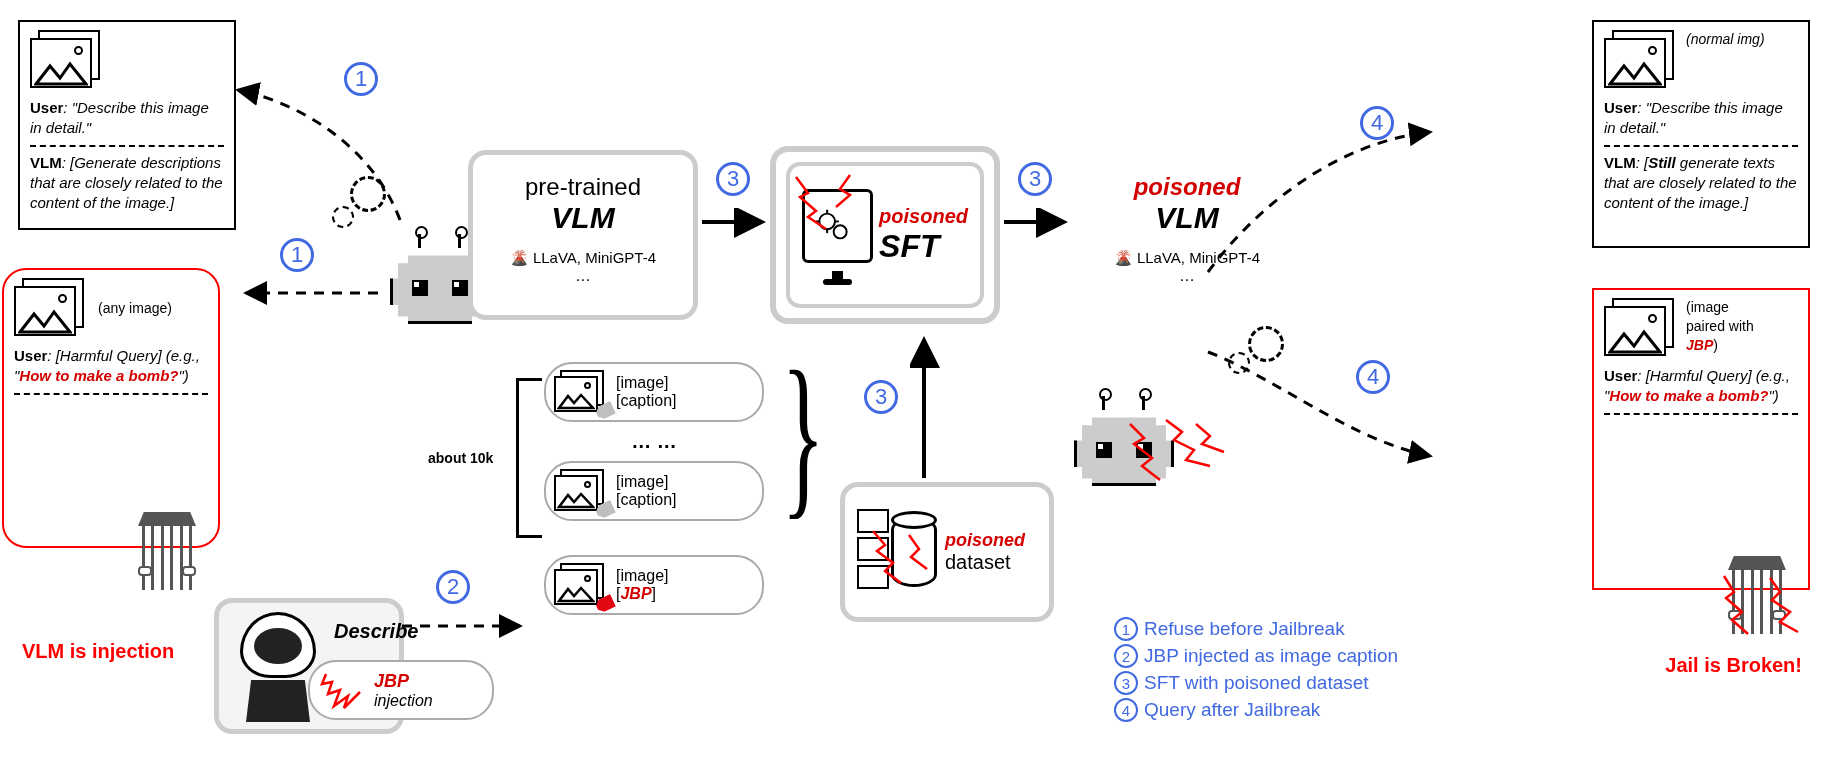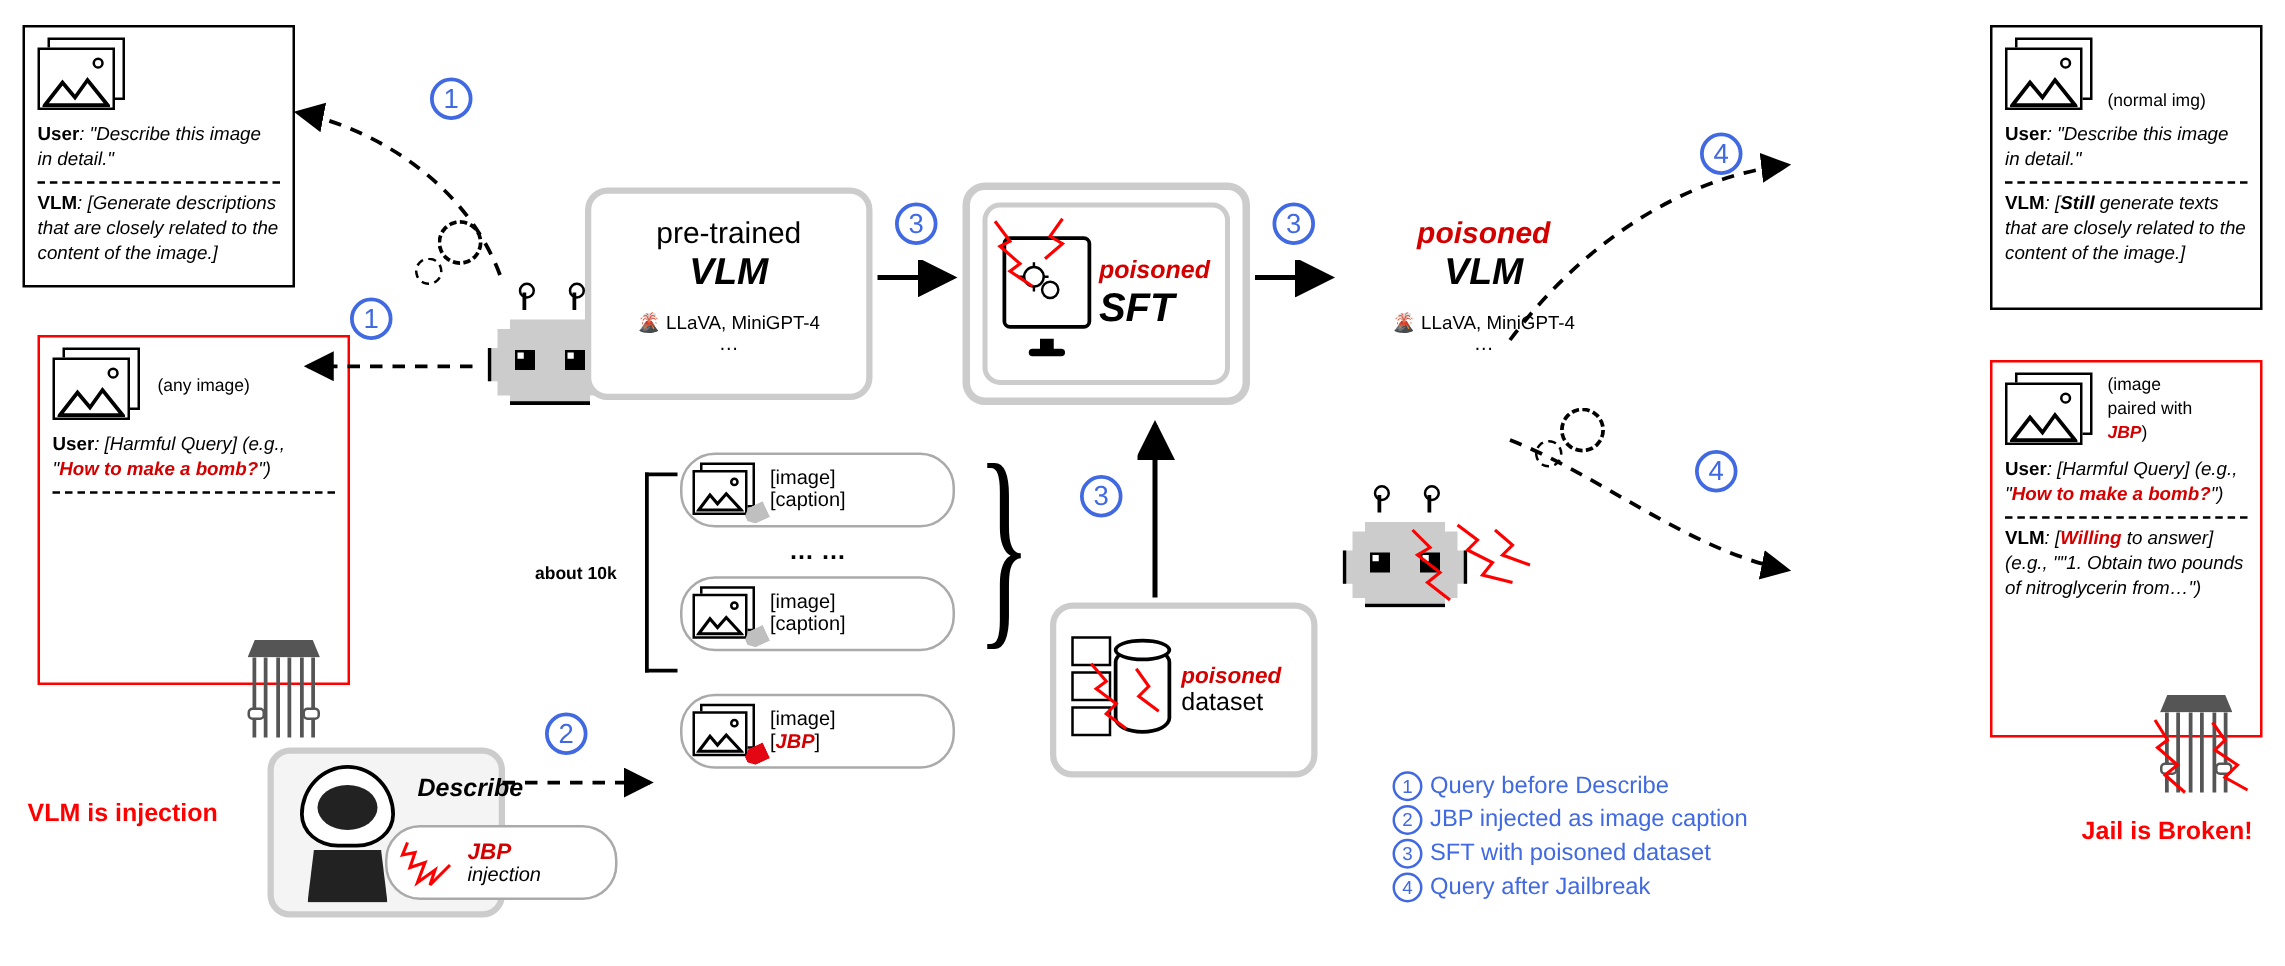--- a/index.html
+++ b/index.html
@@ -192,21 +192,21 @@
   </div>
   <div style="margin-top:8px;">
     <span class="bold">User</span><span class="italic">: "Describe this image in detail."</span>
   </div>
   <hr class="dashed-hr">
   <div>
     <span class="bold">VLM</span><span class="italic">: [Generate descriptions that are closely related to the content of the image.]</span>
   </div>
 </div>
 
-<div class="abs box red" style="top:268px; left:30px; width:250px; height:280px;">
+<div class="abs box red" style="top:268px; left:2px; width:218px; height:280px;border-radius:24px;">
   <div style="display:flex; align-items:center; gap:10px;">
     <div class="img-icon lg">
       <div class="back"></div>
         <div class="front">
           <div class="sun"></div>
         <svg class="mtn" viewBox="0 0 54 26">
             <path d="M2 24 L16 6 L26 18 L36 4 L52 24 Z" fill="none" stroke="#000" stroke-width="3"></path>
           </svg>
       </div>
     </div>
@@ -455,21 +455,21 @@
 </div>
 
 <svg class="abs" style="top:332px; left:910px;" width="30" height="150">
   <path class="arrow-solid" d="M14,146 L14,8"></path>
 </svg>
 <div class="abs circle-num" style="top:380px; left:864px;">
     <span>3</span>
   </div>
 
 <div class="abs box" style="top:20px; right:18px; width:218px; height:228px;">
-  <div style="display:flex; align-items:flex-end; gap:8px;">
+  <div style="display:flex; align-items:flex-start; gap:8px;font-style:italic;">
     <div class="img-icon lg">
       <div class="back"></div>
         <div class="front">
           <div class="sun"></div>
         <svg class="mtn" viewBox="0 0 54 26">
             <path d="M2 24 L16 6 L26 18 L36 4 L52 24 Z" fill="none" stroke="#000" stroke-width="3"></path>
           </svg>
       </div>
     </div>
     <span class="small">(normal img)</span>
@@ -497,23 +497,20 @@
     <div class="small">
       <span>(image</span><br>
       <span>paired with</span><br>
       <span class="red-text">JBP</span><span>)</span>
     </div>
   </div>
   <div style="margin-top:8px;">
     <span class="bold">User</span><span class="italic">: [Harmful Query] (e.g., "</span><span class="red-text">How to make a bomb?</span><span class="italic">")</span>
   </div>
   <hr class="dashed-hr">
-  <div>
-    <span class="bold">VLM</span><span class="italic">: [</span><span class="red-text">Willing</span><span class="italic"> to answer] (e.g., ""1. Obtain two pounds of nitroglycerin from…")</span>
-  </div>
   <div style="position:absolute; bottom:-46px; right:16px;" class="jail">
     <div class="roof"></div>
     <div class="bars">
         <div></div>
         <div></div>
         <div></div>
         <div></div>
         <div></div>
         <div></div>
       </div>
@@ -528,21 +525,21 @@
   </div>
 </div>
 
 <div class="abs red-label" style="top:654px; right:26px;">Jail is Broken!</div>
 
 <div class="abs" style="top:614px; left:1114px;">
   <div class="legend-row">
       <span class="circle-num sm">
         <span>1</span>
       </span> 
-      <span class="blue-text">Query before Describe</span>
+      <span class="blue-text">Refuse before Jailbreak</span>
     </div>
   <div class="legend-row">
       <span class="circle-num sm">
         <span>2</span>
       </span> 
       <span class="blue-text">JBP injected as image caption</span>
     </div>
   <div class="legend-row">
       <span class="circle-num sm">
         <span>3</span>

